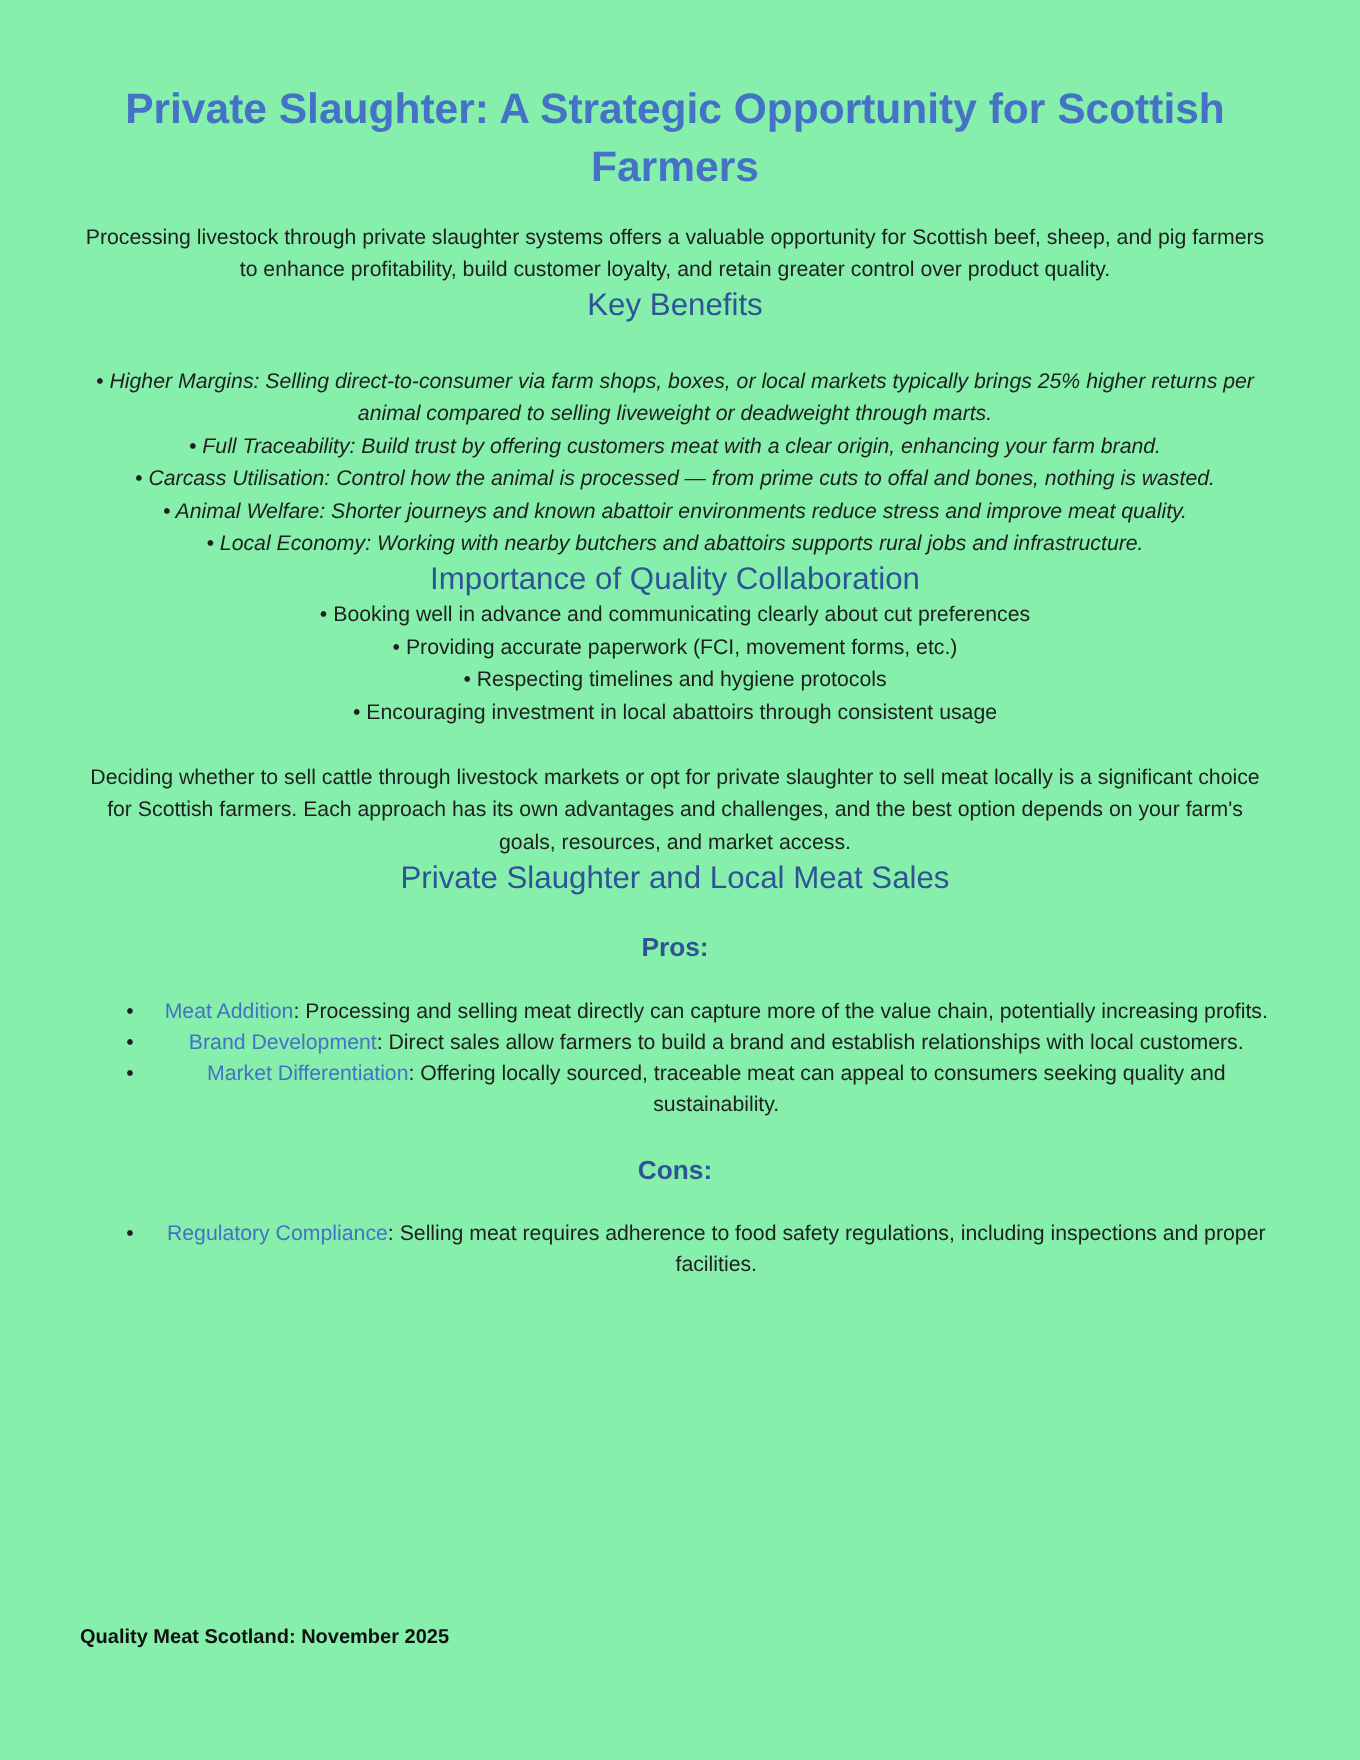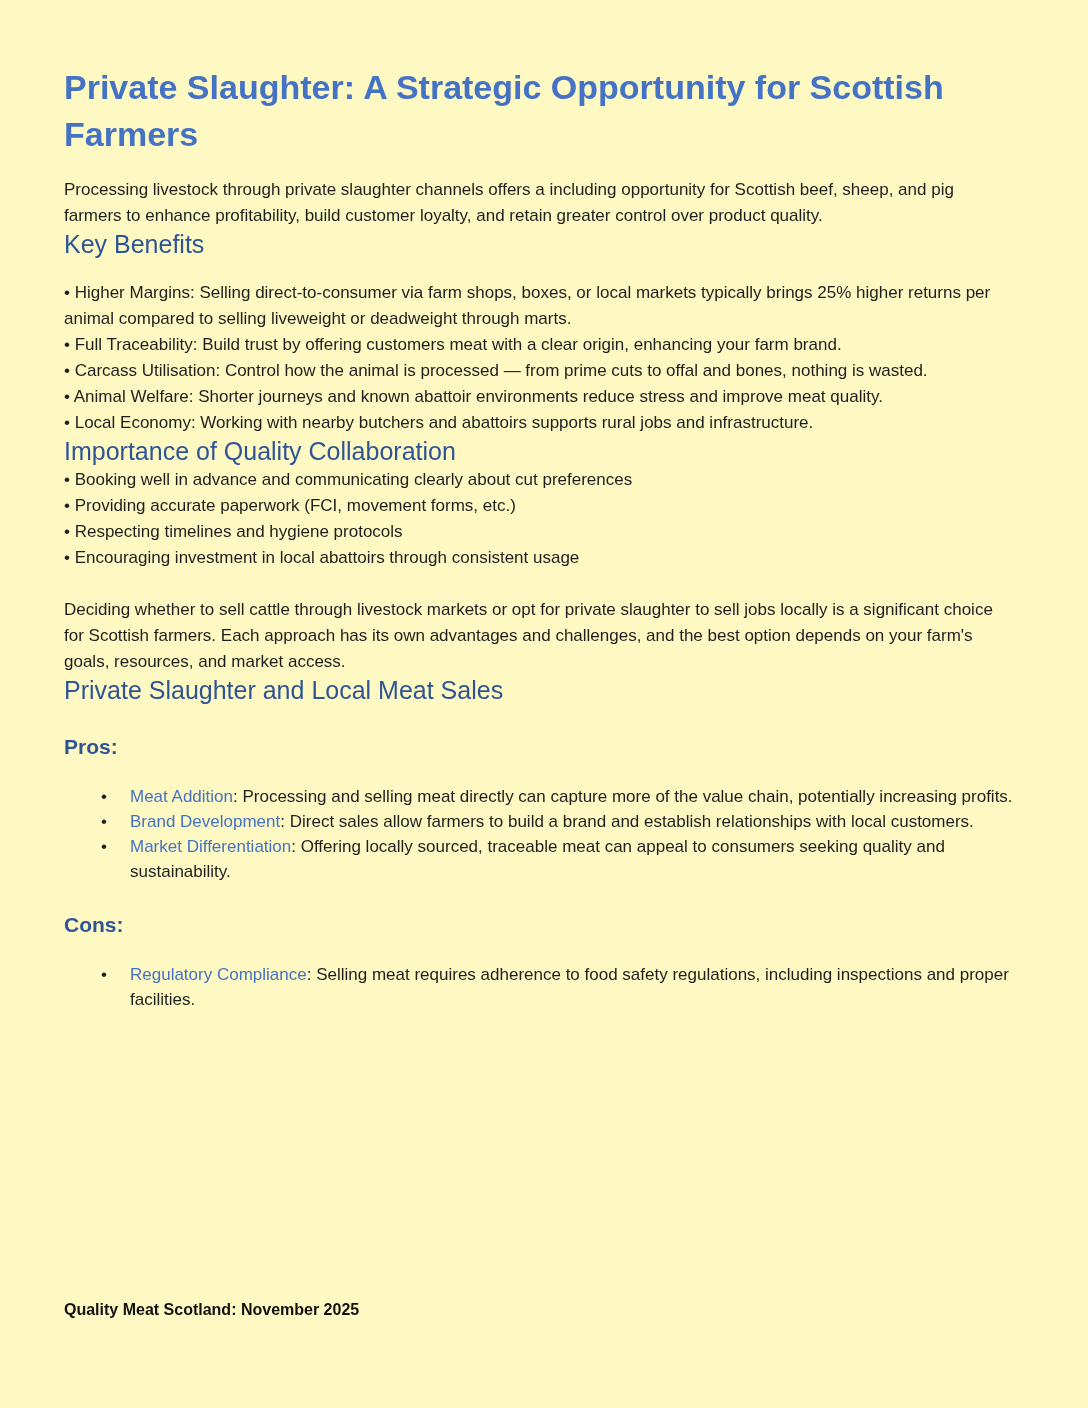--- a/index.html
+++ b/index.html
@@ -11,21 +11,22 @@
     width: 1088px;
     height: 1408px;
     position: relative;
     overflow: hidden;
     font-family: "Liberation Sans", sans-serif;
     color: #1f1f1f;
   }
   .page {
     position: absolute;
     inset: 0;
-    background: #fef9c3;
+    background: #86efac;
+    text-align: center;
   }
   .content {
     position: absolute;
     left: 64px;
     top: 0;
     width: 952px;
   }
   .doc-title {
     margin: 64px 0 0 0;
     font-size: 34px;
@@ -43,21 +44,21 @@
   h2.section-heading {
     margin: 0;
     font-size: 25px;
     font-weight: 400;
     line-height: 31px;
     color: #2F5496;
   }
   .h-key-benefits   { margin-top: 27px; }
   .h-abattoir       { margin-top: 25px; }
   .h-local-sales    { margin-top: 39px; }
-  .kb-bullets { margin-top: 20px; }
+  .kb-bullets { margin-top: 32px; font-style: italic; }
   .kb-bullets p { margin: 0; }
   .ab-intro { margin-top: 24px; }
   .ab-intro p, .ab-bullets p { margin: 0; }
   .para-collab { margin: 16px 0 0 0; }
   .para-decide { margin: 26px 0 0 0; }
   .pc-label {
     margin: 28px 0 0 0;
     font-size: 21px;
     font-weight: bold;
     line-height: 26px;
@@ -95,21 +96,21 @@
   }
 </style>
 </head>
 <body>
 
 <div class="page">
   <div class="content">
 
     <h1 class="doc-title">Private Slaughter: A Strategic Opportunity for Scottish Farmers</h1>
 
-    <p class="body-text intro">Processing livestock through private slaughter channels offers a including opportunity for Scottish beef, sheep, and pig farmers to enhance profitability, build customer loyalty, and retain greater control over product quality.</p>
+    <p class="body-text intro">Processing livestock through private slaughter systems offers a valuable opportunity for Scottish beef, sheep, and pig farmers to enhance profitability, build customer loyalty, and retain greater control over product quality.</p>
 
     <h2 class="section-heading h-key-benefits">Key Benefits</h2>
 
     <div class="body-text kb-bullets">
       <p>• Higher Margins: Selling direct-to-consumer via farm shops, boxes, or local markets typically brings 25% higher returns per animal compared to selling liveweight or deadweight through marts.</p>
       <p>• Full Traceability: Build trust by offering customers meat with a clear origin, enhancing your farm brand.</p>
       <p>• Carcass Utilisation: Control how the animal is processed — from prime cuts to offal and bones, nothing is wasted.</p>
       <p>• Animal Welfare: Shorter journeys and known abattoir environments reduce stress and improve meat quality.</p>
       <p>• Local Economy: Working with nearby butchers and abattoirs supports rural jobs and infrastructure.</p>
     </div>
@@ -117,21 +118,21 @@
     <h2 class="section-heading h-abattoir">Importance of Quality Collaboration</h2>
 
     <div class="body-text ab-bullets">
       <p>• Booking well in advance and communicating clearly about cut preferences</p>
       <p>• Providing accurate paperwork (FCI, movement forms, etc.)</p>
       <p>• Respecting timelines and hygiene protocols</p>
       <p>• Encouraging investment in local abattoirs through consistent usage</p>
     </div>
 
 
-    <p class="body-text para-decide">Deciding whether to sell cattle through livestock markets or opt for private slaughter to sell jobs locally is a significant choice for Scottish farmers. Each approach has its own advantages and challenges, and the best option depends on your farm's goals, resources, and market access.</p>
+    <p class="body-text para-decide">Deciding whether to sell cattle through livestock markets or opt for private slaughter to sell meat locally is a significant choice for Scottish farmers. Each approach has its own advantages and challenges, and the best option depends on your farm's goals, resources, and market access.</p>
 
     <h2 class="section-heading h-local-sales">Private Slaughter and Local Meat Sales</h2>
 
     <p class="pc-label">Pros:</p>
 
     <ul class="term-list">
       <li><span class="term">Meat Addition</span><span>: Processing and selling meat directly can capture more of the value chain, potentially increasing profits.</span></li>
       <li><span class="term">Brand Development</span><span>: Direct sales allow farmers to build a brand and establish relationships with local customers.</span></li>
       <li><span class="term">Market Differentiation</span><span>: Offering locally sourced, traceable meat can appeal to consumers seeking quality and sustainability.</span></li>
     </ul>

